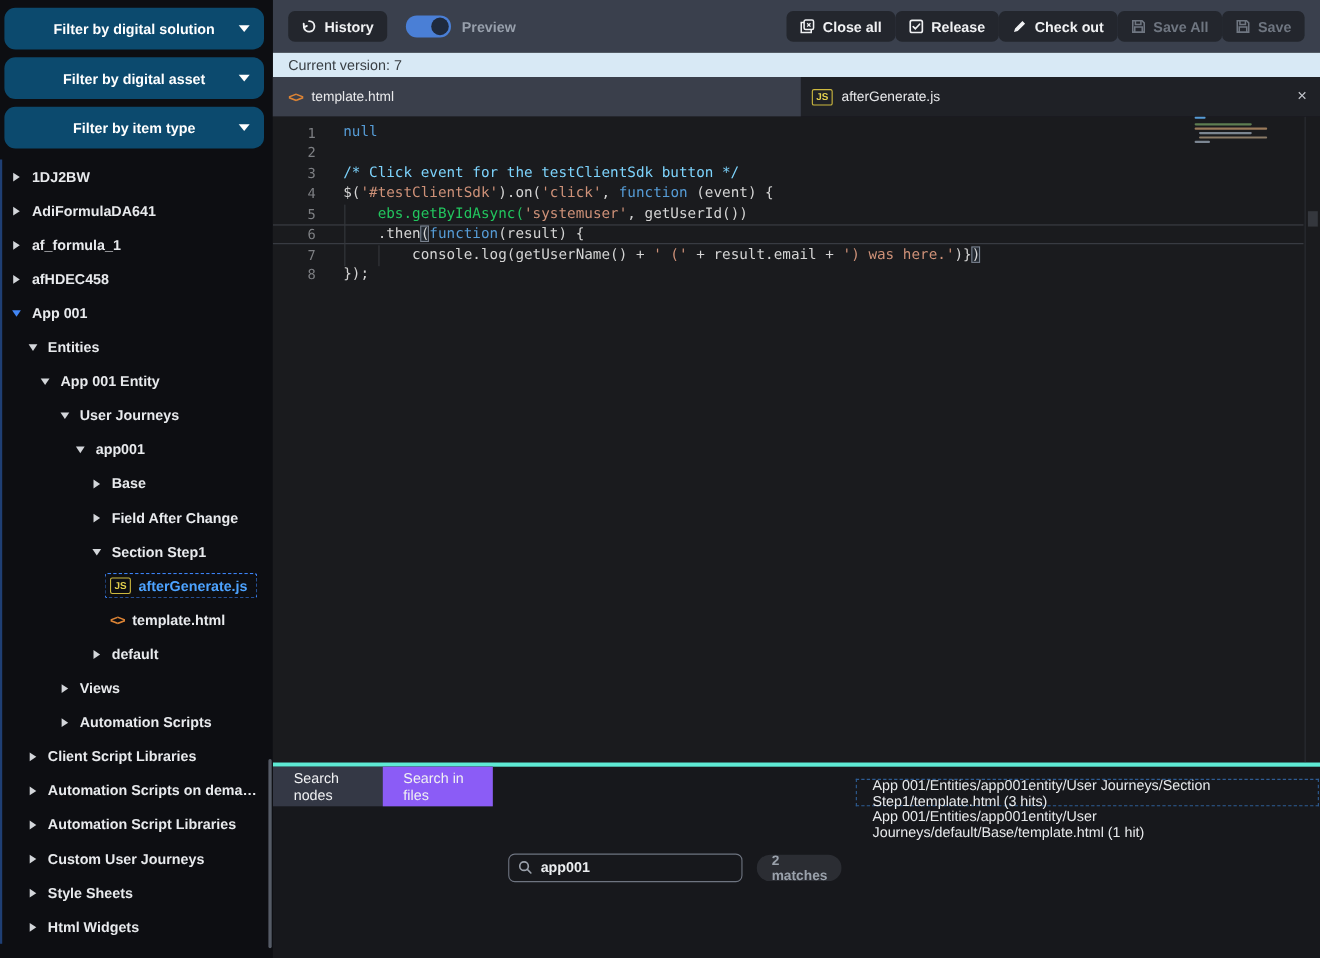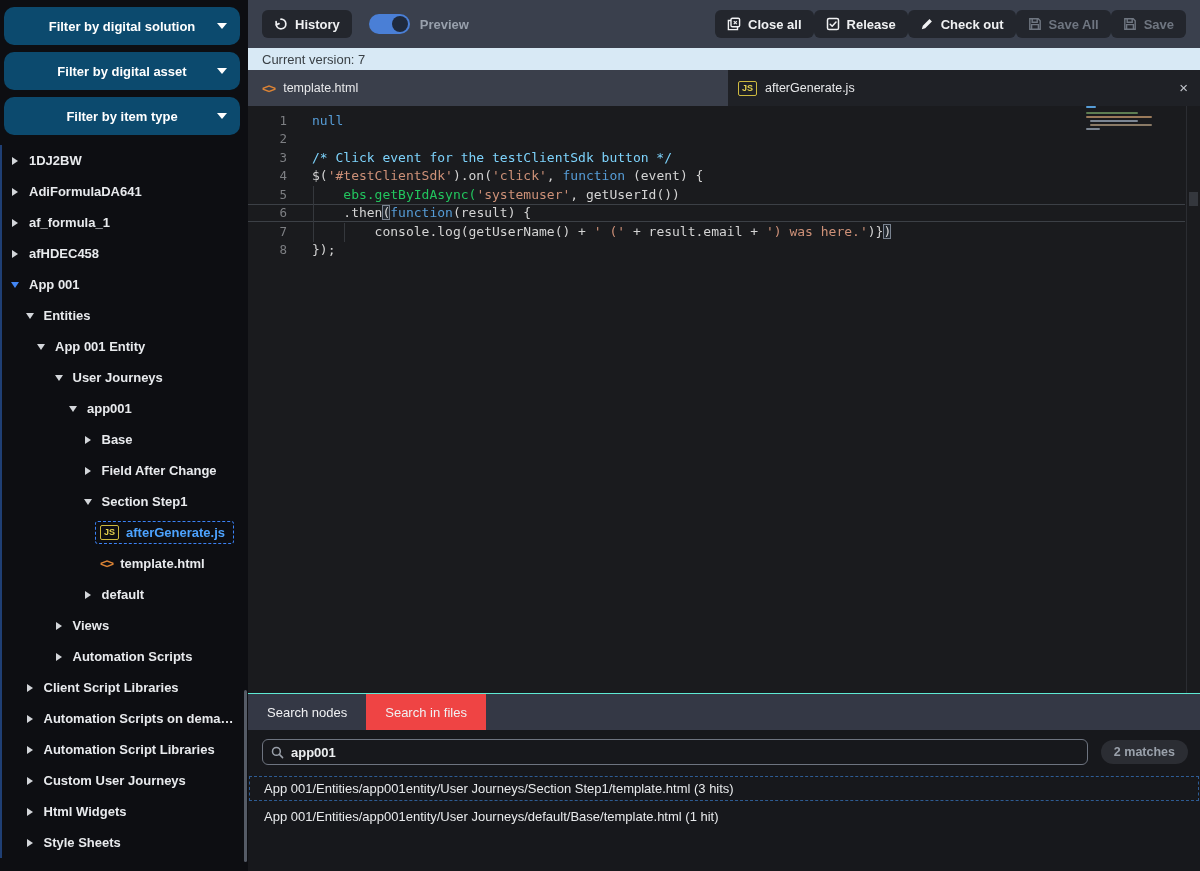--- a/index.html
+++ b/index.html
@@ -75,26 +75,26 @@
   .code-text { margin-left:25px; line-height:17px; }
   .tok { white-space:pre; }
   .tok.bx { outline:1px solid #79828f; outline-offset:-1px; background:rgba(96,140,180,.12); }
   .guide { position:absolute; width:1px; background:#35383d; }
   .minimap { position:absolute; top:0; right:36px; width:80px; height:26px; }
   .mm { position:absolute; height:2px; border-radius:1px; }
   .ed-scroll { position:absolute; right:0; top:0; bottom:0; width:14px; border-left:1px solid #2b2d32; }
   .ed-mark { position:absolute; left:2px; right:2px; top:86px; height:14px; background:#34373d; }
 
   
-  .bottom-panel { height:178px; border-top:1px solid #5eead4; background:#17181c;
-                  display:flex; flex-direction:column; }
+  .bottom-panel { height:178px; border-top:4px solid #5eead4; background:#17181c;
+                  display:flex; flex-direction:row; }
   .panel-tabs { height:36px; background:#343845; display:flex; }
   .p-tab { display:flex; align-items:center; padding:0 19px; color:#f0f1f3; font-size:13px;
            font-weight:400; cursor:pointer; }
-  .p-tab.active { background:#ef4444; }
+  .p-tab.active { background:#8b5cf6; }
   .search-row { display:flex; align-items:center; gap:13px; padding:9px 12px 0 14px; }
   .search-box { flex:1; height:26px; border:1px solid #6e7480; border-radius:6px;
                 display:flex; align-items:center; padding:0 8px; gap:7px; background:transparent; }
   .search-box input { flex:1; background:transparent; border:none; outline:none; color:#eceef0;
                 font-family:"Liberation Sans",sans-serif; font-size:13px; font-weight:600; }
   .badge { height:24px; padding:0 13px; border-radius:12px; background:#2b2d33; color:#9aa1ab;
            font-size:12.5px; font-weight:700; display:flex; align-items:center; }
   .results { margin-top:11px; }
   .result-row { height:25px; display:flex; align-items:center; padding:0 14px; color:#e8eaec;
                 font-size:13px; border:1px dashed transparent; cursor:pointer; margin:0 1px 3px 1px; }
@@ -244,27 +244,27 @@
         <div class="tree-row" style="padding-left: 20.5px;">
           <span class="tw">
             <span class="cr"></span>
           </span>
           <span class="tree-label">Custom User Journeys</span>
         </div>
         <div class="tree-row" style="padding-left: 20.5px;">
           <span class="tw">
             <span class="cr"></span>
           </span>
+          <span class="tree-label">Style Sheets</span>
+        </div>
+        <div class="tree-row" style="padding-left: 20.5px;">
+          <span class="tw">
+            <span class="cr"></span>
+          </span>
           <span class="tree-label">Html Widgets</span>
-        </div>
-        <div class="tree-row" style="padding-left: 20.5px;">
-          <span class="tw">
-            <span class="cr"></span>
-          </span>
-          <span class="tree-label">Style Sheets</span>
         </div>
       </div>
     <div class="side-scroll"></div>
   </div>
 
   <div class="main">
 
     <div class="topbar">
       <button class="tb-btn">
         <svg width="14" height="14" viewBox="0 0 14 14" fill="none" stroke-width="1.7" stroke-linecap="round">

